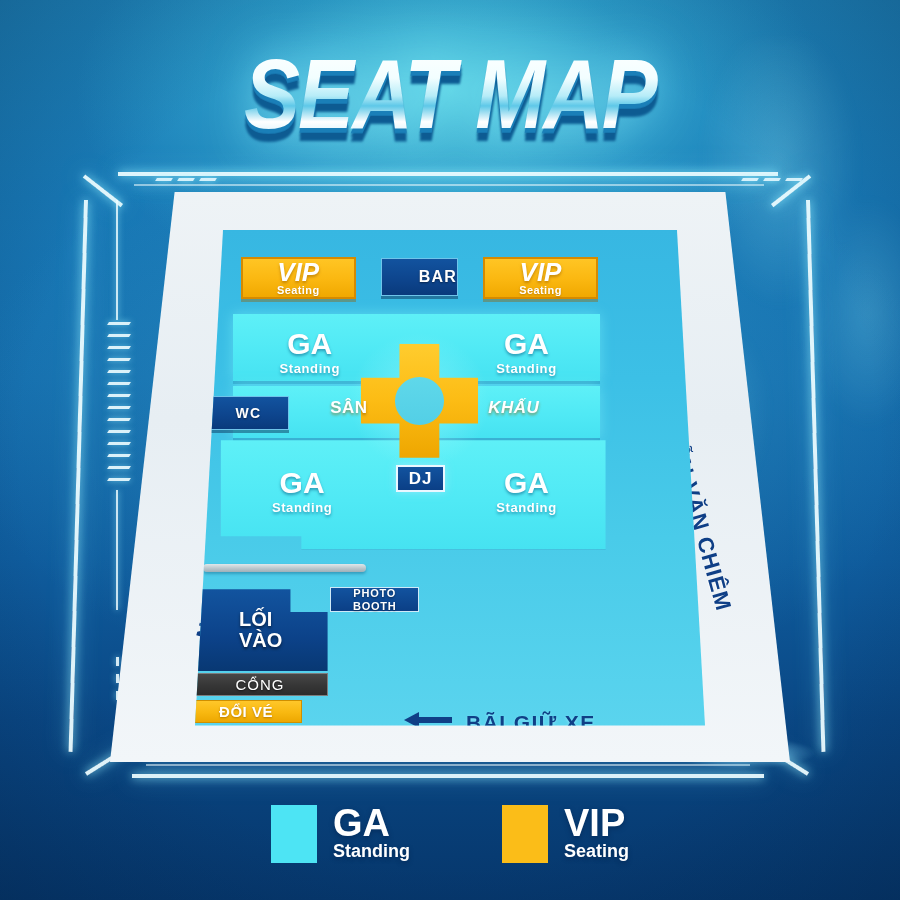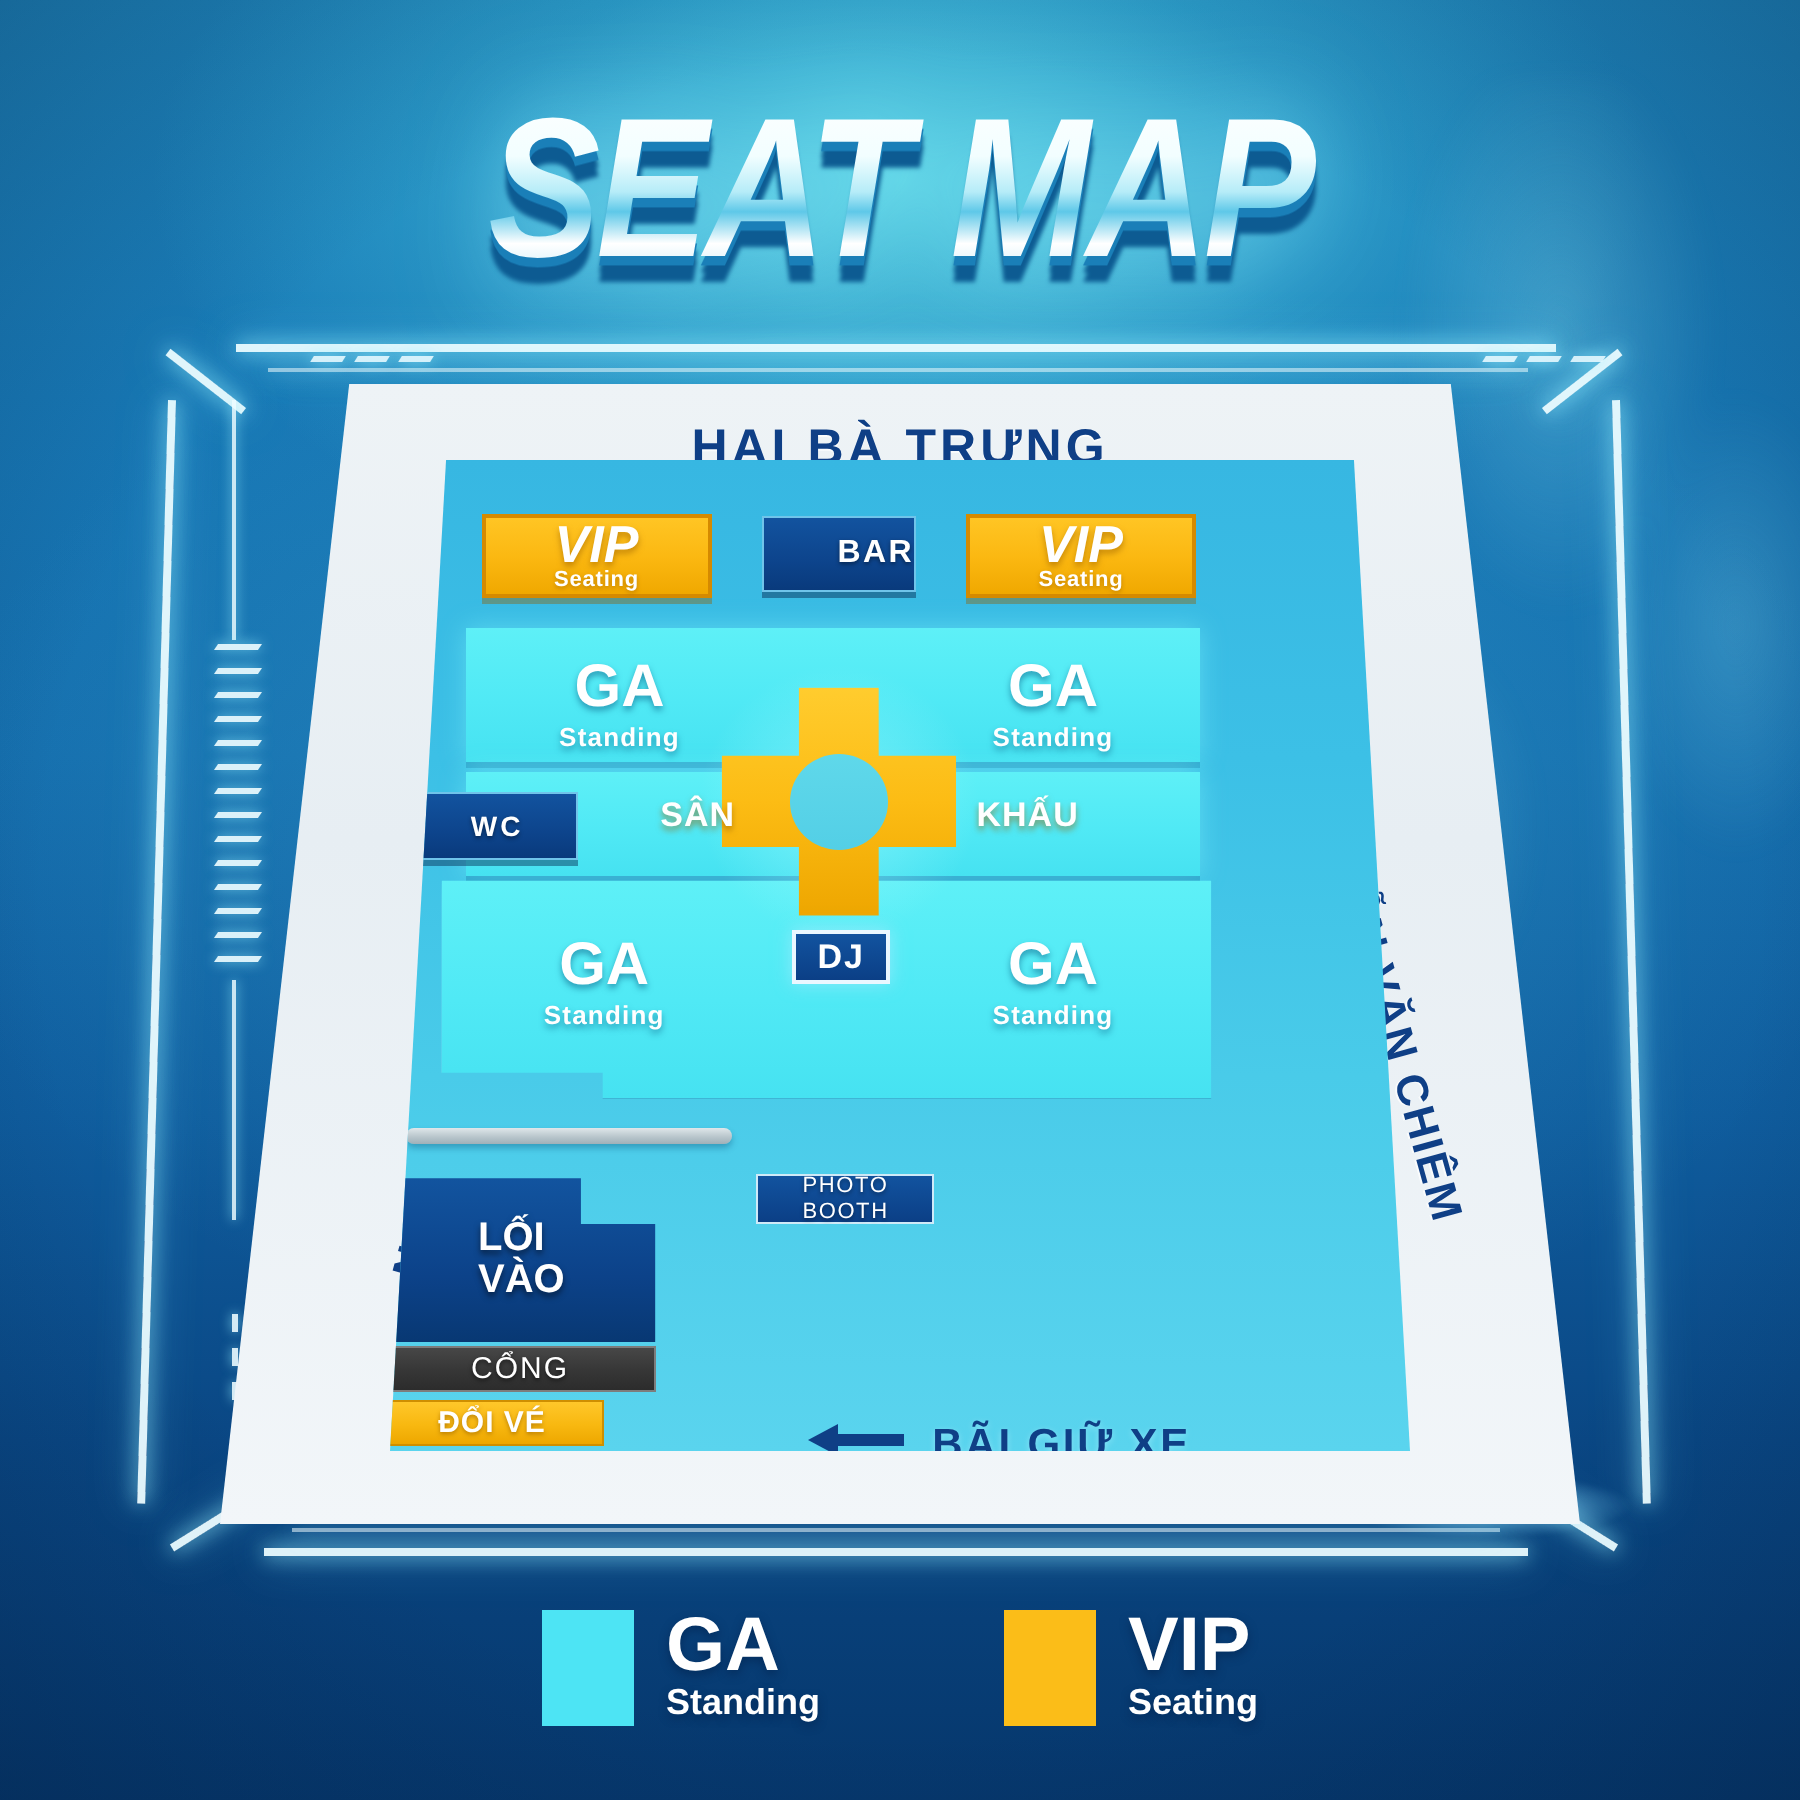--- a/index.html
+++ b/index.html
@@ -205,25 +205,24 @@
     box-shadow:0 3px 0 rgba(6,40,80,.4);
   }
   #entrance span {
     color:#fff; font-weight:bold; font-size:20px; line-height:1.05;
     margin-left:22px; text-shadow:0 2px 3px rgba(0,0,0,.5);
   }
   #photobooth {
     position:absolute;
     background: linear-gradient(180deg,#12539f 0%,#0b3f86 100%);
     border:1.5px solid #cfeaf8;
-    color:#fff; font-weight:normal; font-size:11px; line-height:1.15;
+    color:#fff; font-weight:bold; font-size:11px; line-height:1.15;
     letter-spacing:.8px; text-align:center;
     display:flex; align-items:center; justify-content:center;
     text-shadow:0 1px 2px rgba(0,0,0,.45);
-    margin-left:48px;
   }
   #cong {
     position:absolute;
     background: linear-gradient(180deg,#474747 0%,#363636 55%,#2c2c2c 100%);
     border:1.5px solid #7d7d7d;
     color:#fff; font-weight:normal; font-size:15px; letter-spacing:1px;
     display:flex; align-items:center; justify-content:center;
     text-shadow:0 1px 2px rgba(0,0,0,.6);
   }
   #doive {
@@ -311,21 +310,20 @@
     <i></i>
       <i></i>
       <i></i>
   </div>
   <div id="burst"></div>
 </div>
 
 <div id="map-wrap">
   <div id="map-plate"></div>
 
-  <div class="street-label" id="st-top">HAI BÀ TRƯNG</div>
   <div class="street-label" id="st-left">NGUYỄN THỊ MINH KHAI</div>
   <div class="street-label" id="st-right">NGUYỄN VĂN CHIÊM</div>
 
   <div id="venue">
 
     <div class="blk vip" style="left:9%;top:5.5%;width:22.5%;height:8.5%;">
       <span class="big">VIP</span>
       <span class="sml">Seating</span>
     </div>
 
@@ -360,21 +358,21 @@
       <span class="big">GA</span>
       <span class="sml">Standing</span>
     </div>
 
     <div id="stage-wrap" style="left:32.5%;top:23%;width:23%;height:23%;">
       <div id="stage-glow"></div>
       <div id="stage-cross"></div>
       <div id="stage-hole"></div>
     </div>
     <div class="stage-word" style="left:26.5%;top:34%;">SÂN</div>
-    <div class="stage-word" style="left:57.5%;top:34%;">KHẤU</div>
+    <div class="stage-word" style="left:57.5%;top:34%;font-style:italic;">KHẤU</div>
     <div id="dj" style="left:39.5%;top:47.5%;width:9.5%;height:5.5%;">DJ</div>
 
     <div id="barrier" style="left:1.5%;top:67.5%;width:32%;height:1.6%;"></div>
 
     <div id="entrance" style="left:0%;top:72.5%;width:26%;height:16.5%;">
       <span><span>LỐI</span><br><span>VÀO</span></span>
     </div>
     <div id="photobooth" style="left:26.5%;top:72%;width:17.5%;height:5.2%;">
       <span><span>PHOTO</span><br><span>BOOTH</span></span>
     </div>

